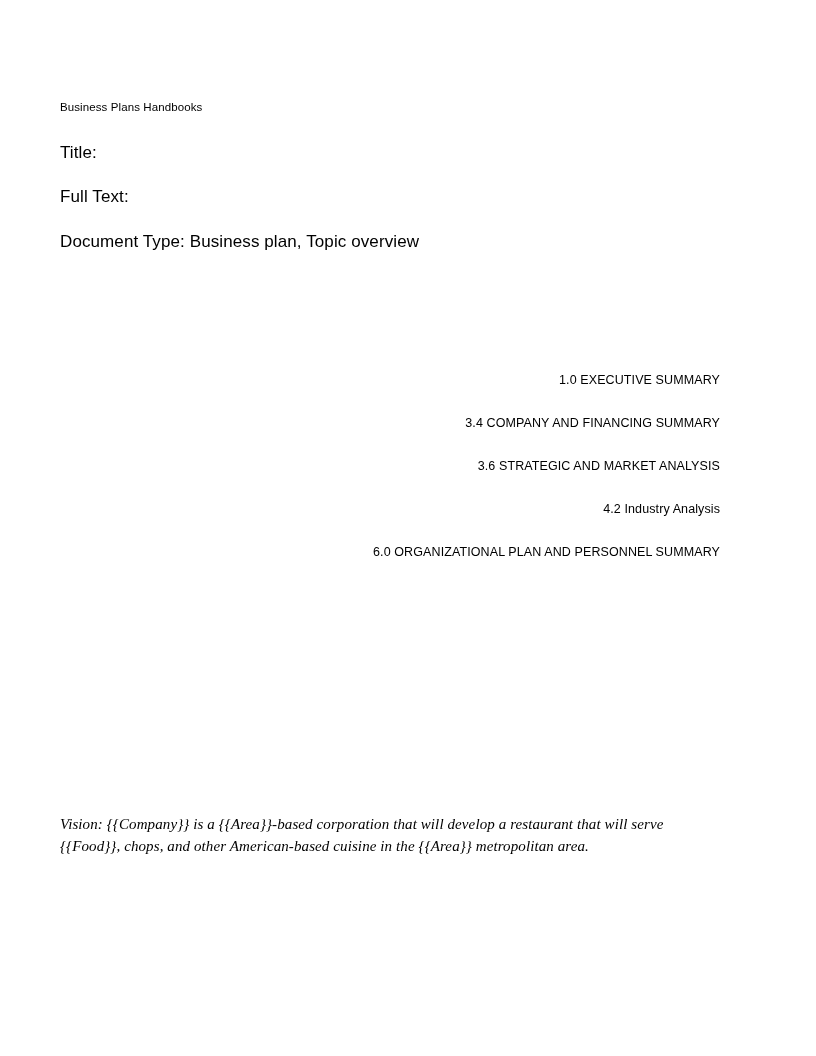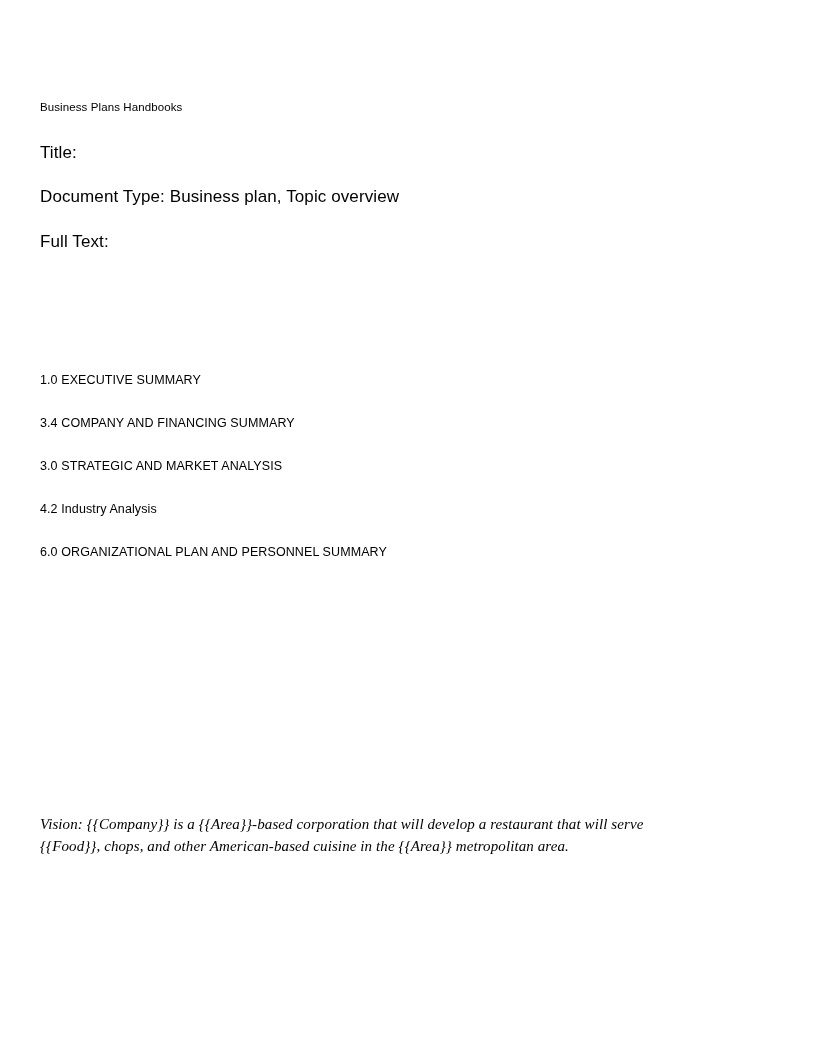--- a/index.html
+++ b/index.html
@@ -13,21 +13,21 @@
     font-family: "Liberation Sans", sans-serif;
     color: #000000;
     position: relative;
     overflow: hidden;
   }
   .page {
     position: relative;
     width: 816px;
     height: 812px;
     box-sizing: border-box;
-    padding: 96px 96px 96px 40px;
+    padding: 96px 96px 96px 60px;
   }
   .doc-header {
     font-size: 11.5px;
     line-height: 1.35;
     margin-top: 4px;
     margin-bottom: 26px;
     letter-spacing: 0.1px;
   }
   .meta-block {
     margin: 0;
@@ -42,20 +42,21 @@
     height: 96px;
   }
   .toc-block {
     margin: 0;
   }
   .toc-item {
     font-size: 12.5px;
     line-height: 1.35;
     margin-bottom: 26px;
     letter-spacing: 0.1px;
+    text-align: right;
   }
   .spacer-after-toc {
     height: 226px;
   }
   .vision-para {
     font-size: 15px;
     font-style: italic;
     font-family: "Liberation Serif", serif;
     line-height: 1.5;
     max-width: 620px;
@@ -64,30 +65,30 @@
 </style>
 </head>
 <body>
 
 <div class="page">
 
   <div class="doc-header">Business Plans Handbooks</div>
 
   <div class="meta-block">
     <div class="meta-line">Title:</div>
+    <div class="meta-line">Full Text:</div>
     <div class="meta-line">Document Type: Business plan, Topic overview</div>
-    <div class="meta-line">Full Text:</div>
   </div>
 
   <div class="spacer-after-meta"></div>
 
   <div class="toc-block">
     <div class="toc-item">1.0 EXECUTIVE SUMMARY</div>
     <div class="toc-item">3.4 COMPANY AND FINANCING SUMMARY</div>
-    <div class="toc-item">3.0 STRATEGIC AND MARKET ANALYSIS</div>
+    <div class="toc-item">3.6 STRATEGIC AND MARKET ANALYSIS</div>
     <div class="toc-item">4.2 Industry Analysis</div>
     <div class="toc-item">6.0 ORGANIZATIONAL PLAN AND PERSONNEL SUMMARY</div>
   </div>
 
   <div class="spacer-after-toc"></div>
 
   <div class="vision-para">Vision: {{Company}} is a {{Area}}-based corporation that will develop a restaurant that will serve {{Food}}, chops, and other American-based cuisine in the {{Area}} metropolitan area.</div>
 
 </div>
 

